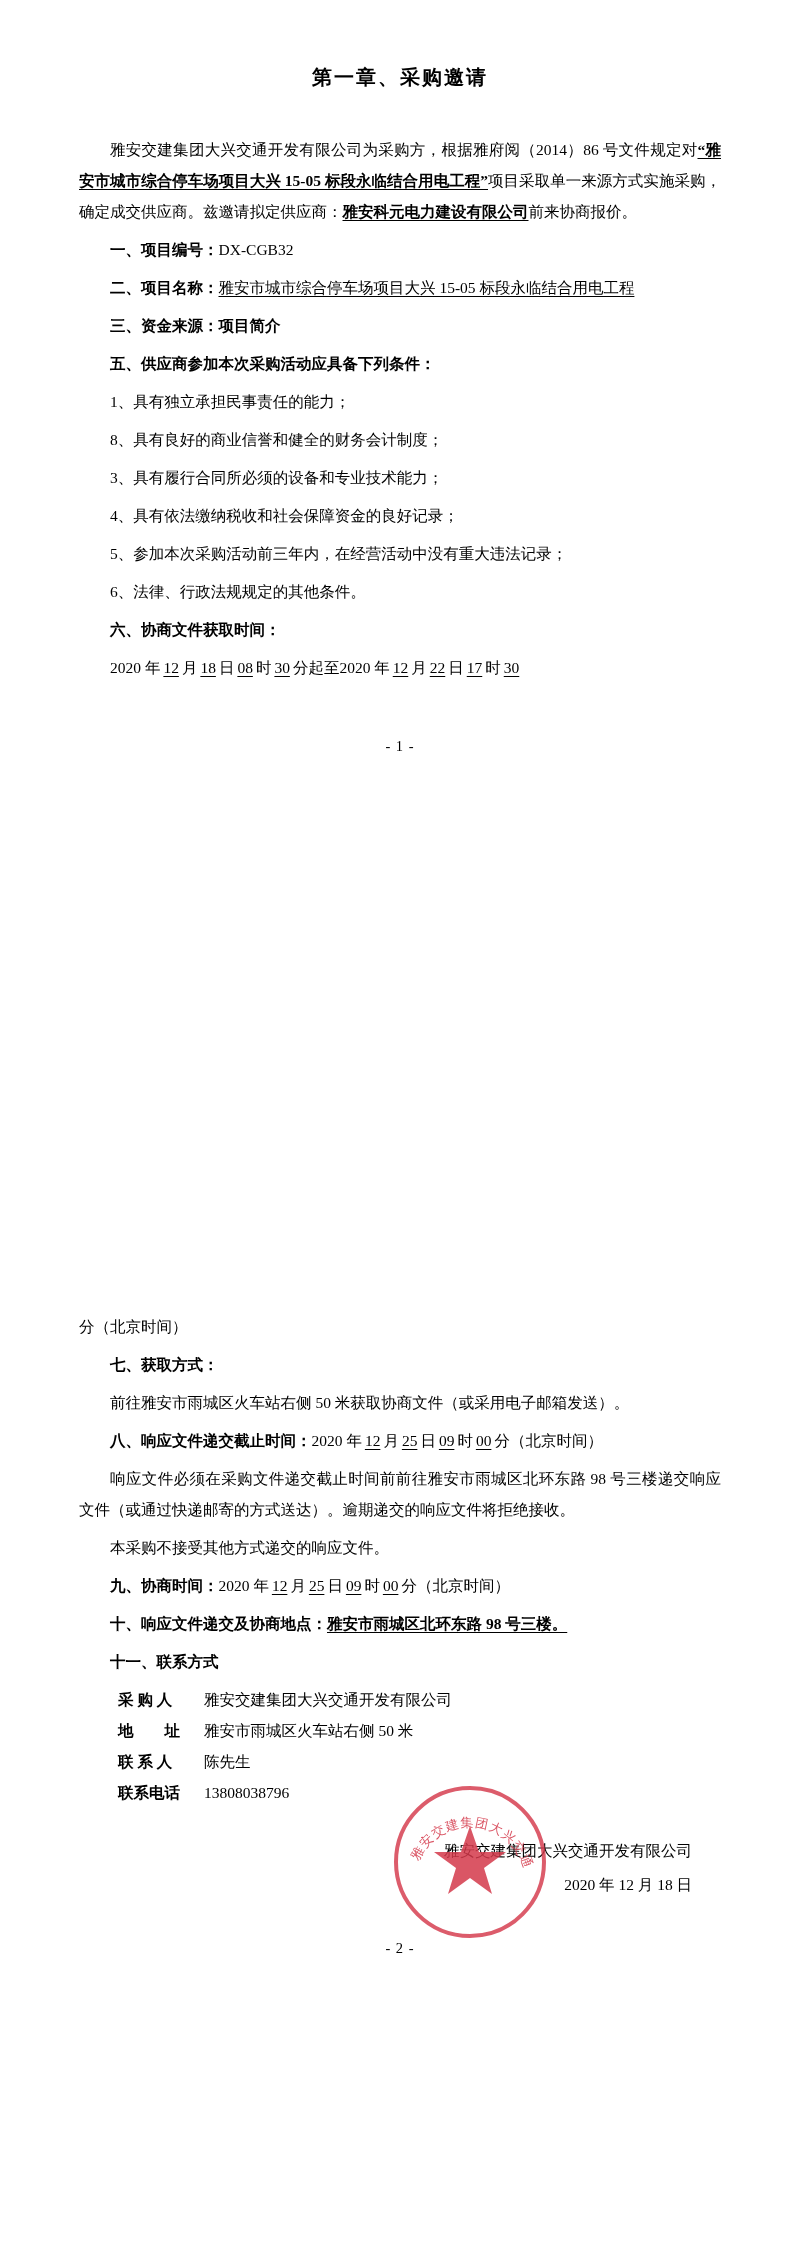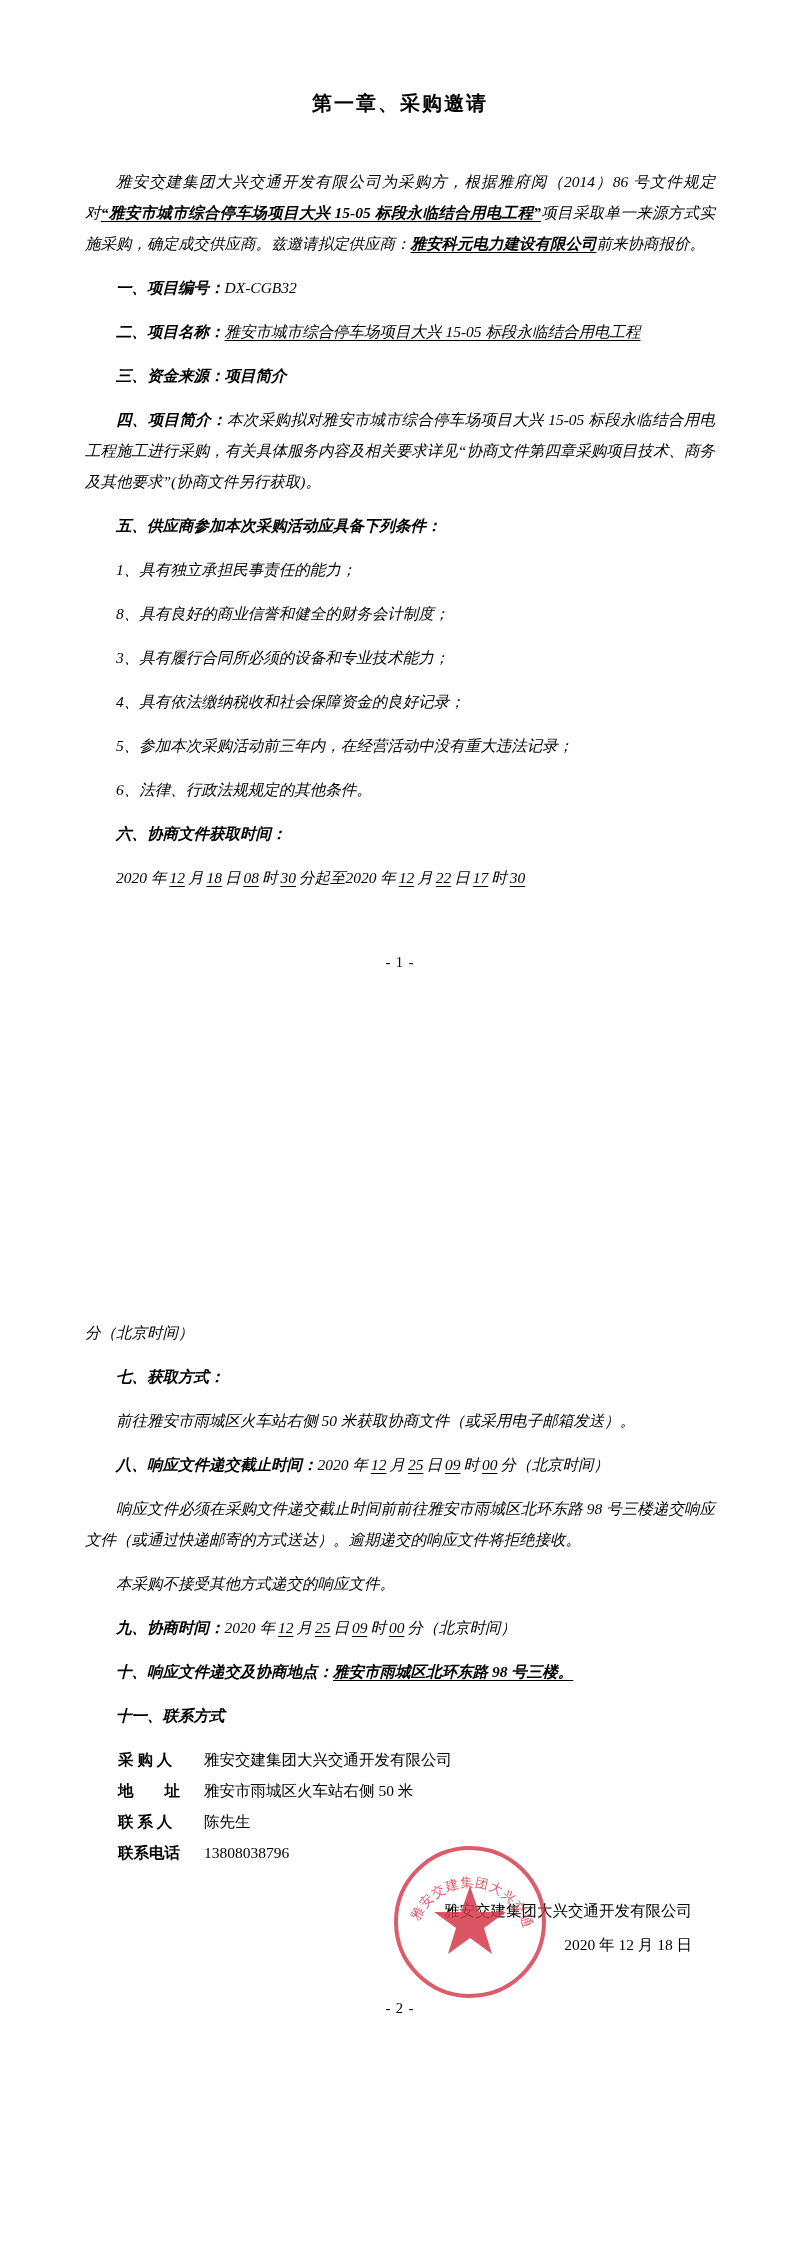--- a/index.html
+++ b/index.html
@@ -24,30 +24,29 @@
   }
   .page2 {
     padding: 0 72px;
     min-height: 1131px;
   }
   .doc-title {
     text-align: center;
     font-size: 20px;
     font-weight: bold;
     letter-spacing: 2px;
-    padding-top: 90px;
+    padding-top: 64px;
     padding-bottom: 36px;
   }
   p.body-text {
     font-size: 15.5px;
     line-height: 31px;
-    margin: 13px;
+    margin: 7px;
     text-align: justify;
     text-justify: inter-ideograph;
-    font-style: italic;
   }
   .indent {
     text-indent: 31px;
   }
   .b {
     font-weight: bold;
   }
   .u {
     text-decoration: underline;
     text-underline-offset: 3px;
@@ -130,23 +129,20 @@
   </p>
 
   <p class="body-text indent">
     <span class="b">二、项目名称：</span><span class="u">雅安市城市综合停车场项目大兴 15-05 标段永临结合用电工程</span>
   </p>
 
   <p class="body-text indent">
     <span class="b">三、资金来源：</span><span class="b">项目简介</span>
   </p>
 
-  <p class="body-text indent">
-    <span class="b">四、项目简介：</span><span>本次采购拟对雅安市城市综合停车场项目大兴 15-05 标段永临结合用电工程施工进行采购，有关具体服务内容及相关要求详见“协商文件第四章采购项目技术、商务及其他要求”(协商文件另行获取)。</span>
-  </p>
 
   <p class="body-text indent b">五、供应商参加本次采购活动应具备下列条件：</p>
 
   <p class="body-text indent">1、具有独立承担民事责任的能力；</p>
   <p class="body-text indent">8、具有良好的商业信誉和健全的财务会计制度；</p>
   <p class="body-text indent">3、具有履行合同所必须的设备和专业技术能力；</p>
   <p class="body-text indent">4、具有依法缴纳税收和社会保障资金的良好记录；</p>
   <p class="body-text indent">5、参加本次采购活动前三年内，在经营活动中没有重大违法记录；</p>
   <p class="body-text indent">6、法律、行政法规规定的其他条件。</p>
 

